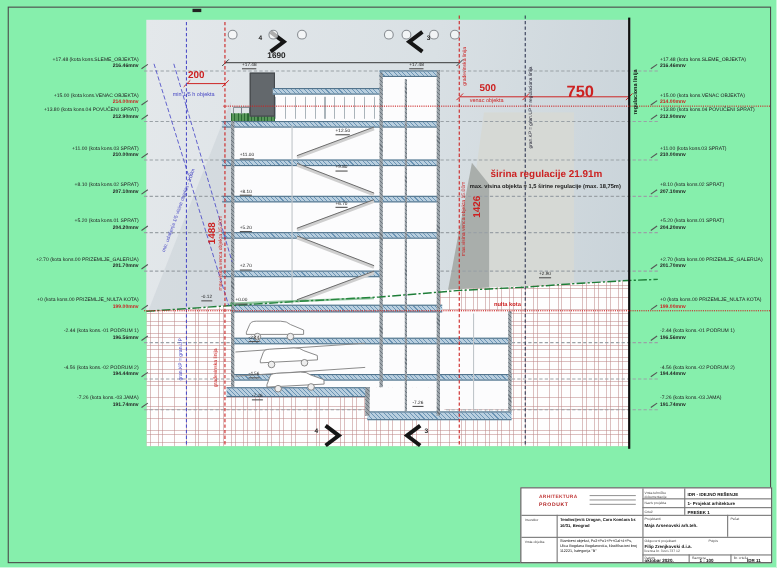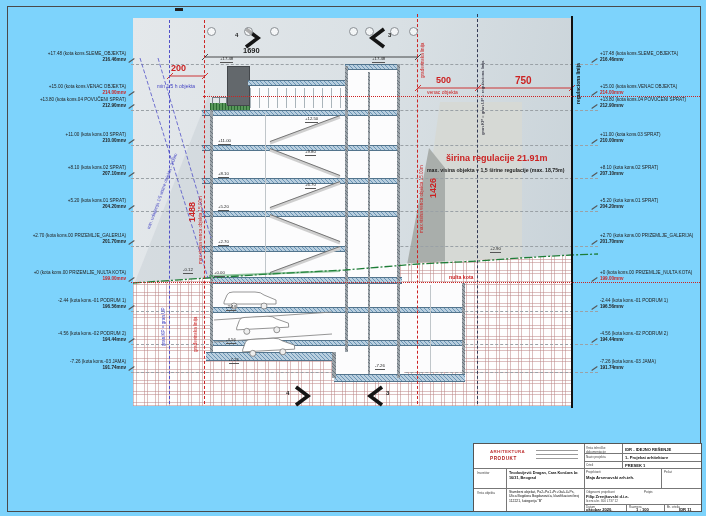--- a/index.html
+++ b/index.html
@@ -1,16 +1,16 @@
 <!DOCTYPE html>
 <html><head>
 <meta charset="utf-8">
 <style>
   html,body{margin:0;padding:0;background:#fff}
-  #sheet{position:relative;width:706px;height:516px;background:#7dd3fc;overflow:hidden;
+  #sheet{position:relative;width:706px;height:516px;background:#86efac;overflow:hidden;
          font-family:"Liberation Sans","DejaVu Sans",sans-serif;color:#222}
   .abs{position:absolute}
   .frame{position:absolute;left:7px;top:6px;width:692px;height:504px;border:1px solid #4a4a4a}
   .sky{position:absolute;left:133px;top:18px;width:440px;height:265px;
        background:linear-gradient(100deg,#e4e8eb 0%,#d9e0e4 55%,#c9d3d9 100%)}
   .wedge{position:absolute;left:135px;top:92px;width:75px;height:190px;background:rgba(188,199,206,.35);
        clip-path:polygon(100% 0,100% 100%,0 100%)}
   .nb1{position:absolute;left:415px;top:100px;width:107px;height:165px;background:#d6d9d5;
        clip-path:polygon(25px 2px,107px 2px,107px 158px,3px 163px)}
   .nb2{position:absolute;left:407px;top:148px;width:38px;height:117px;background:#a9aeab;
@@ -312,21 +312,21 @@
   <span class="mk" style="left:490px;top:246px">+2.90</span>
 
   <span class="t" style="left:235px;top:32px;font-size:6px;font-weight:bold">4</span>
   <span class="t" style="left:388px;top:32px;font-size:6px;font-weight:bold">3</span>
   <span class="t" style="left:286px;top:390px;font-size:6px;font-weight:bold">4</span>
   <span class="t" style="left:386px;top:390px;font-size:6px;font-weight:bold">3</span>
 
   <span class="t" style="left:243px;top:46px;font-size:7.5px;font-weight:bold">1690</span>
   <span class="t redt" style="left:171px;top:63px;font-size:9px;font-weight:bold">200</span>
   <span class="t redt" style="left:436px;top:75px;font-size:9px;font-weight:bold">500</span>
-  <span class="t redt" style="left:515px;top:75px;font-size:10px;font-weight:bold">750</span>
+  <span class="t redt" style="left:515px;top:75px;font-size:15px;font-weight:bold">750</span>
   <span class="t bluet" style="left:157px;top:83px;font-size:5px">min 1/5 h objekta</span>
   <span class="t redt" style="left:427px;top:89px;font-size:5px">venac objekta</span>
   <span class="t redt" style="left:446px;top:153px;font-size:9px;font-weight:bold">širina regulacije 21.91m</span>
   <span class="t" style="left:427px;top:167px;font-size:5.2px;font-weight:bold">max. visina objekta = 1,5 širine regulacije (max. 18,75m)</span>
   <span class="t redt" style="left:449px;top:274px;font-size:5.2px;font-weight:bold">nulta kota</span>
 
   <span class="t rot redt" style="left:187px;top:222px;font-size:9px;font-weight:bold">1488</span>
   <span class="t rot redt" style="left:198px;top:264px;font-size:4.6px">max.visina venca objekta 15.00m</span>
   <span class="t rot redt" style="left:428px;top:198px;font-size:9px;font-weight:bold">1426</span>
   <span class="t rot redt" style="left:419px;top:233px;font-size:4.6px">max.visina venca objekta 15.00m</span>

